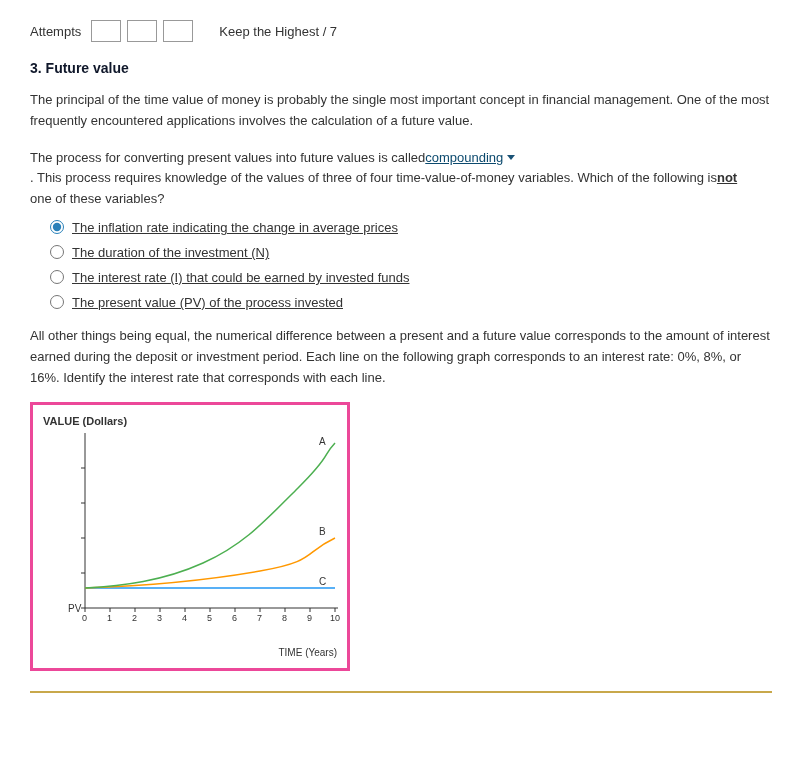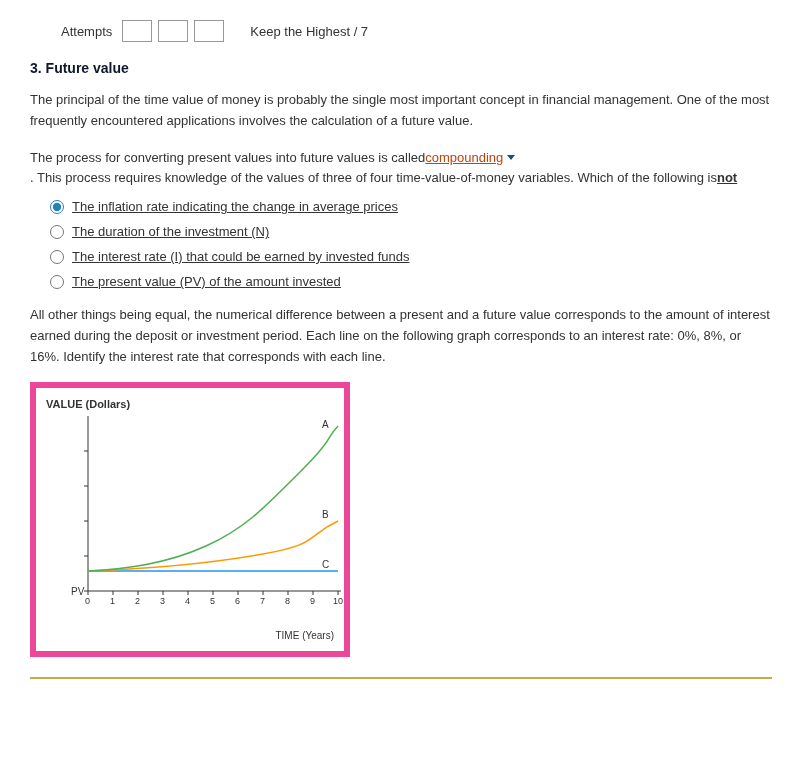--- a/index.html
+++ b/index.html
@@ -10,21 +10,20 @@
       background: #fff;
       padding: 20px 30px;
       width: 802px;
     }
     .attempts-bar {
       display: flex;
       align-items: center;
       gap: 6px;
       margin-bottom: 18px;
       font-size: 13px;
-      margin-left: 31px;
     }
     .attempts-bar input {
       width: 30px;
       height: 22px;
       border: 1px solid #999;
       padding: 2px;
     }
     .attempts-label { margin-right: 4px; }
     .keep-highest { margin-left: 20px; }
     .question-title {
@@ -40,21 +39,21 @@
     }
     .inline-row {
       display: flex;
       flex-wrap: wrap;
       align-items: flex-end;
       line-height: 1.6;
       margin-bottom: 10px;
       font-size: 13px;
     }
     .dropdown-link {
-      color: #c2410c;
+      color: #0c4a6e;
       text-decoration: underline;
       cursor: pointer;
       display: inline-flex;
       align-items: center;
       gap: 2px;
     }
     .dropdown-arrow {
       display: inline-block;
       width: 0;
       height: 0;
@@ -84,21 +83,21 @@
     .not-text { font-weight: bold; text-decoration: underline; }
     .graph-section {
       margin-top: 16px;
     }
     .graph-paragraph {
       margin-bottom: 14px;
       line-height: 1.6;
       font-size: 13px;
     }
     .graph-container {
-      border: 6px solid #ec4899;
+      border: 3px solid #ec4899;
       width: 320px;
       padding: 10px 10px 10px 10px;
       margin-top: 10px;
       background: #fff;
     }
     .graph-title {
       font-size: 11px;
       font-weight: bold;
       margin-bottom: 6px;
     }
@@ -145,38 +144,39 @@
 </div>
 
 <div class="inline-row">
   <span>The process for converting present values into future values is called </span>
   <span class="dropdown-link">
     <span>compounding</span>
     <span class="dropdown-arrow"></span>
   </span>
   <span> . This process requires knowledge of the values of three of four time-value-of-money variables. Which of the following is </span>
   <span class="not-text">not</span>
+  <span> one of these variables?</span>
 </div>
 
 <div class="radio-options">
   <div class="radio-option">
     <input type="radio" name="fv-question" checked="" style="">
     <span>The inflation rate indicating the change in average prices</span>
   </div>
   <div class="radio-option">
     <input type="radio" name="fv-question" style="">
     <span>The duration of the investment (N)</span>
   </div>
   <div class="radio-option">
     <input type="radio" name="fv-question" style="">
     <span>The interest rate (I) that could be earned by invested funds</span>
   </div>
   <div class="radio-option">
     <input type="radio" name="fv-question" style="">
-    <span>The present value (PV) of the amount invested</span>
+    <span>The present value (PV) of the process invested</span>
   </div>
 </div>
 
 <div class="graph-section">
   <div class="graph-paragraph">
     <span>All other things being equal, the numerical difference between a present and a future value corresponds to the amount of interest earned during the deposit or investment period. Each line on the following graph corresponds to an interest rate: 0%, 8%, or 16%. Identify the interest rate that corresponds with each line.</span>
   </div>
 
   <div class="graph-container">
     <div class="graph-title">VALUE (Dollars)</div>

